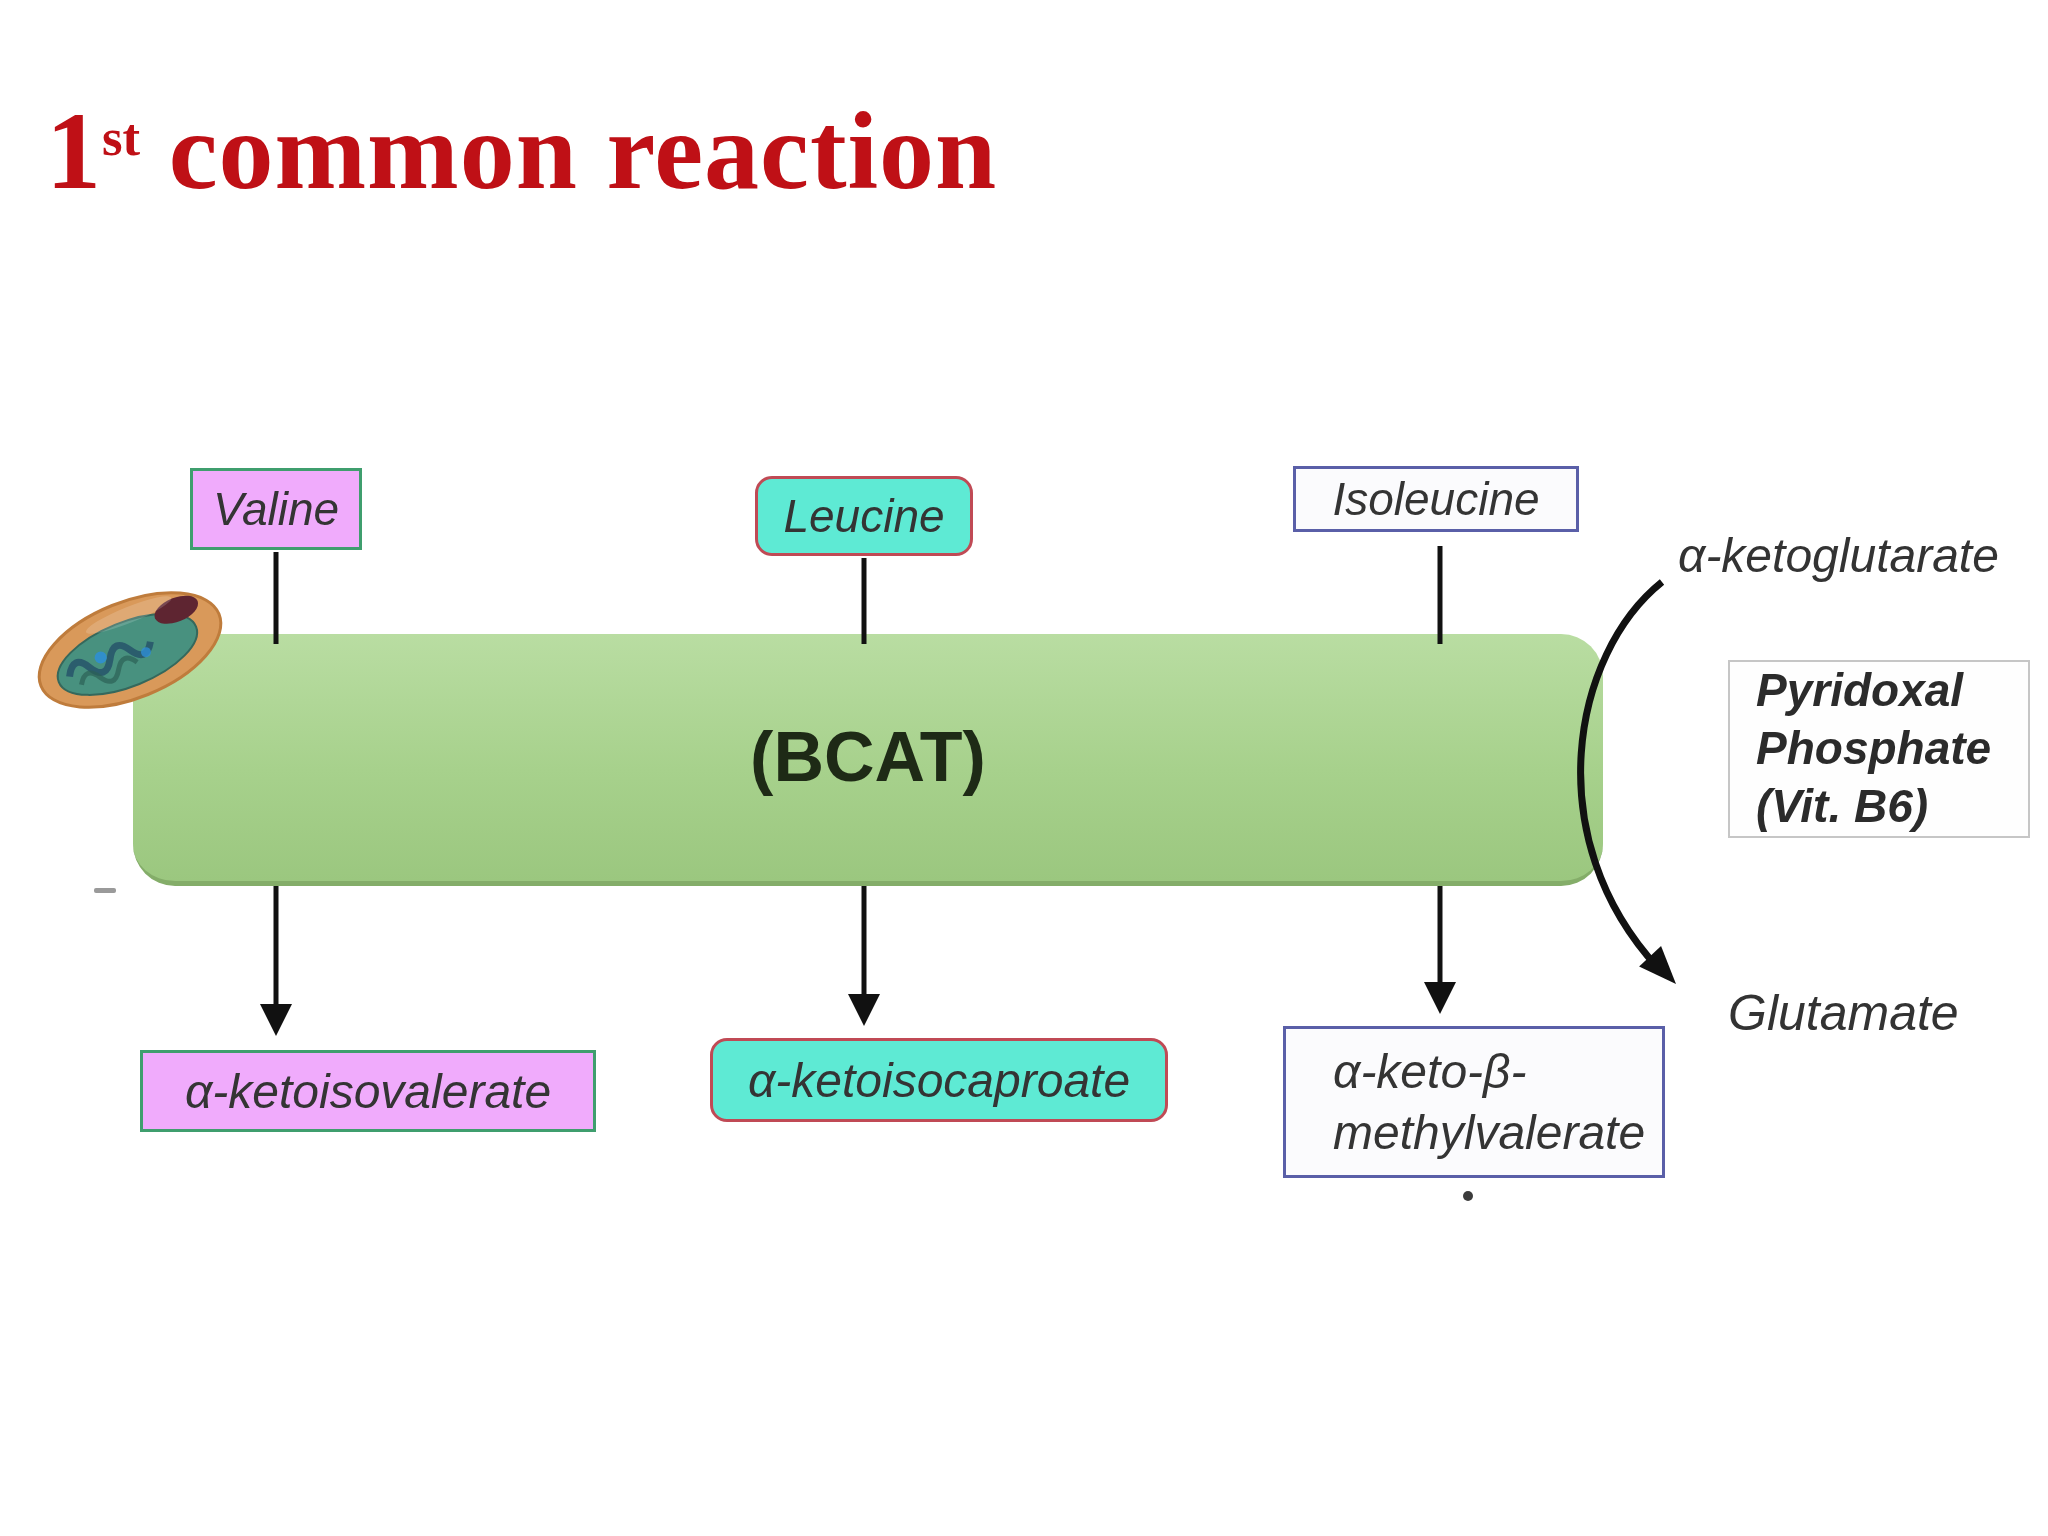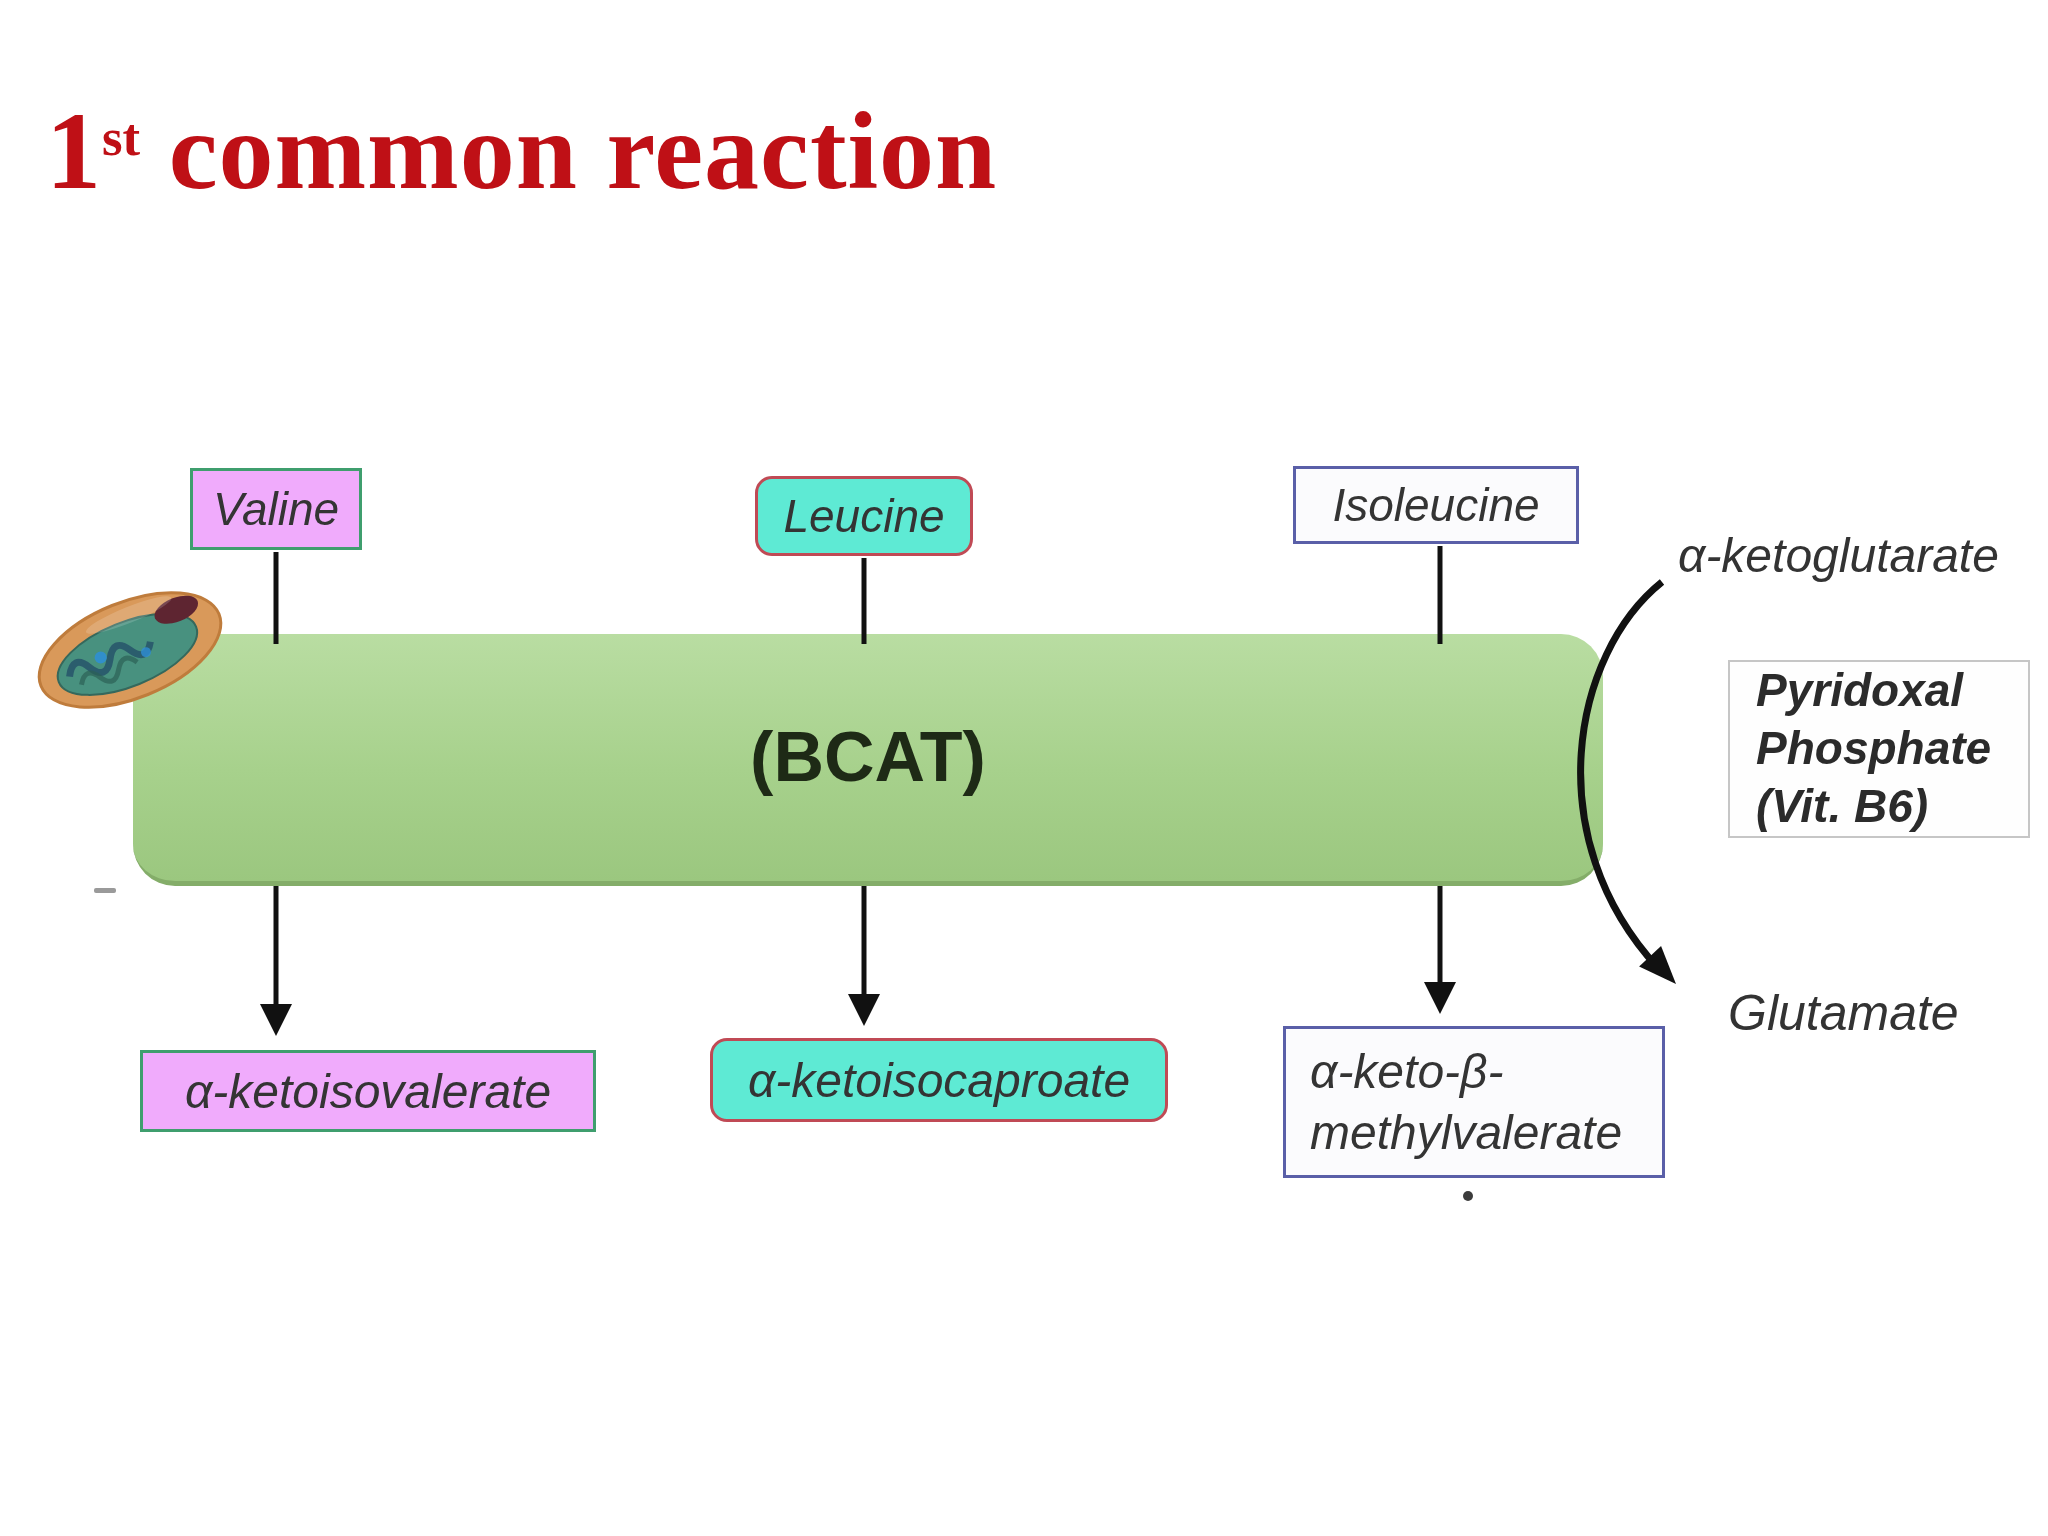--- a/index.html
+++ b/index.html
@@ -19,21 +19,21 @@
     border:3px solid #888; color:#343434; font-style:italic;
     background:#fdfdfc; white-space:nowrap;
   }
   .border-green { border-color:#3f9e6e; background:#f0abfc; }
   .border-red   { border-color:#c04a55; background:#5eead4;border-radius:17px; }
   .border-blue  { border-color:#5a5fa8; background:#fbfbfd; }
   .substrate { font-size:46px; }
   .product   { font-size:48px; }
   .product-multiline {
     flex-direction:column; align-items:flex-start; justify-content:center;
-    padding-left:24px; line-height:1.28;
+    padding-left:47px; line-height:1.28;
   }
   .enzyme {
     position:absolute; left:133px; top:634px; width:1470px; height:252px;
     box-sizing:border-box; border-radius:42px;
     background:linear-gradient(180deg, #b9dda2 0%, #a7d18c 55%, #9bc77f 100%);
     border-bottom:5px solid #84ad69;
     display:flex; flex-direction:column; align-items:center; justify-content:center;
     color:#1e2a16; font-weight:bold; font-size:70px; line-height:1.22; text-align:center;
   }
   .side-label {
@@ -60,21 +60,21 @@
 <div class="slide">
 
   <div class="title"><span>1</span><sup>st</sup><span> common reaction</span></div>
 
   <div class="box substrate border-green" style="left:190px; top:468px; width:172px; height:82px;">
     <span>Valine</span>
   </div>
   <div class="box substrate border-red" style="left:755px; top:476px; width:218px; height:80px;">
     <span>Leucine</span>
   </div>
-  <div class="box substrate border-blue" style="left:1293px; top:466px; width:286px; height:78px;">
+  <div class="box substrate border-blue" style="left:1293px; top:466px; width:286px; height:66px;">
     <span>Isoleucine</span>
   </div>
 
   <div class="enzyme">
     <div>(BCAT)</div>
   </div>
 
   <div class="box product border-green" style="left:140px; top:1050px; width:456px; height:82px;">
     <span>α-ketoisovalerate</span>
   </div>

